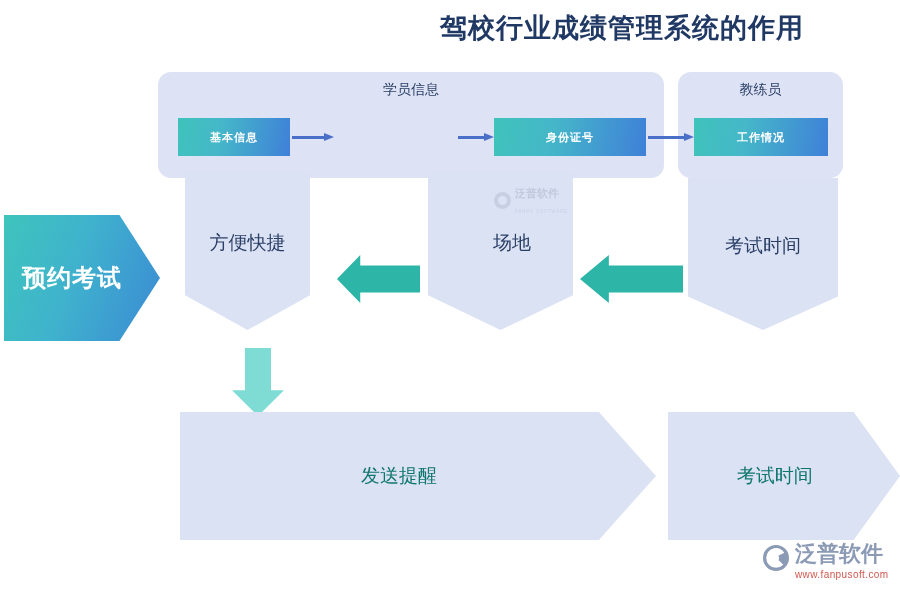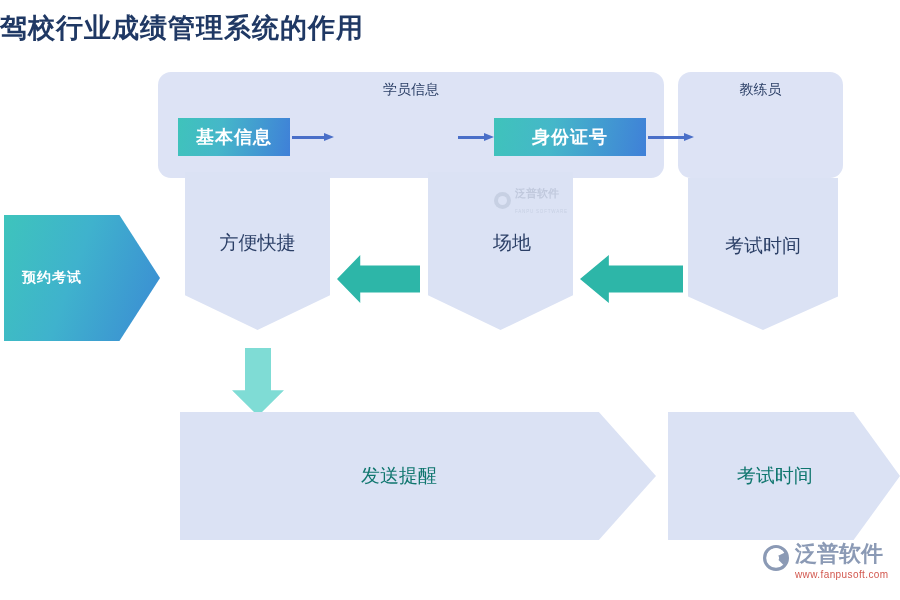--- a/index.html
+++ b/index.html
@@ -17,21 +17,21 @@
     width: 900px;
     height: 600px;
     background: #ffffff;
   }
 
   
   .page-title {
     position: absolute;
     left: 0; top: 10px;
     width: 804px;
-    text-align: left;
+    text-align: right;
     font-size: 27px;
     font-weight: bold;
     color: #1f3864;
     letter-spacing: 1px;
     font-family: "Liberation Serif", "DejaVu Serif", serif;
   }
 
   
   .group-box {
     position: absolute;
@@ -50,21 +50,21 @@
     color: #2b3f66;
     font-family: "Liberation Serif", "DejaVu Serif", serif;
   }
 
   
   .chip {
     position: absolute;
     height: 38px;
     background: linear-gradient(100deg, #3fc3bb 0%, #45b7c9 38%, #3f80d8 100%);
     color: #ffffff;
-    font-size: 18px;
+    font-size: 11px;
     font-weight: bold;
     display: flex;
     align-items: center;
     justify-content: center;
     font-family: "Liberation Serif", "DejaVu Serif", serif;
     letter-spacing: 1px;
   }
   .chip.c1 { left: 178px; top: 118px; width: 112px; }
   .chip.c2 { left: 334px; top: 118px; width: 122px; }
   .chip.c3 { left: 494px; top: 118px; width: 152px; font-family: Liberation Mono, monospace; }
@@ -99,21 +99,21 @@
   .penta-right-grad {
     position: absolute;
     background: linear-gradient(110deg, #3ec4bc 0%, #3fb2cd 45%, #3b8ad4 100%);
     -webkit-clip-path: polygon(0 0, 74% 0, 100% 50%, 74% 100%, 0 100%);
     clip-path: polygon(0 0, 74% 0, 100% 50%, 74% 100%, 0 100%);
     display: flex;
     align-items: center;
   }
   .penta-right-grad .txt {
     padding-left: 18px;
-    font-size: 14px;
+    font-size: 24px;
     font-weight: bold;
     color: #ffffff;
     letter-spacing: 1px;
     font-family: "Liberation Serif", "DejaVu Serif", serif;
   }
   .penta-right-grad.pr1 { left: 4px;  top: 215px; width: 156px; height: 126px; }
   .penta-right-grad.pr2 { left: 4px;  top: 417px; width: 156px; height: 124px; }
 
   
   .penta-down {
@@ -124,21 +124,21 @@
     display: flex;
     align-items: center;
     justify-content: center;
   }
   .penta-down .txt {
     margin-top: -16px;
     font-size: 19px;
     color: #2b3f66;
     font-family: "Liberation Serif", "DejaVu Serif", serif;
   }
-  .penta-down.pd1 { left: 185px; top: 172px; width: 145px; height: 158px; }
+  .penta-down.pd1 { left: 185px; top: 172px; width: 125px; height: 158px; }
   .penta-down.pd2 { left: 428px; top: 172px; width: 145px; height: 158px; padding-left: 23px; }
   .penta-down.pd3 { left: 688px; top: 178px; width: 150px; height: 152px; }
 
   
   .teal-arrow-left {
     position: absolute;
     background: #2db6a8;
     -webkit-clip-path: polygon(100% 22%, 28% 22%, 28% 0, 0 50%, 28% 100%, 28% 78%, 100% 78%);
     clip-path: polygon(100% 22%, 28% 22%, 28% 0, 0 50%, 28% 100%, 28% 78%, 100% 78%);
   }
@@ -247,20 +247,21 @@
   <div class="group-box students">
     <div class="group-label">学员信息</div>
   </div>
 
   <div class="group-box coaches">
     <div class="group-label">教练员</div>
   </div>
 
   <div class="chip c1">基本信息</div>
   <div class="chip c3">身份证号</div>
+  <div class="chip c4">工作情况</div>
 
   <div class="blue-arrow a1">
     <div class="shaft"></div>
     <div class="head"></div>
   </div>
   <div class="blue-arrow a2">
     <div class="shaft"></div>
     <div class="head"></div>
   </div>
   <div class="blue-arrow a3">

